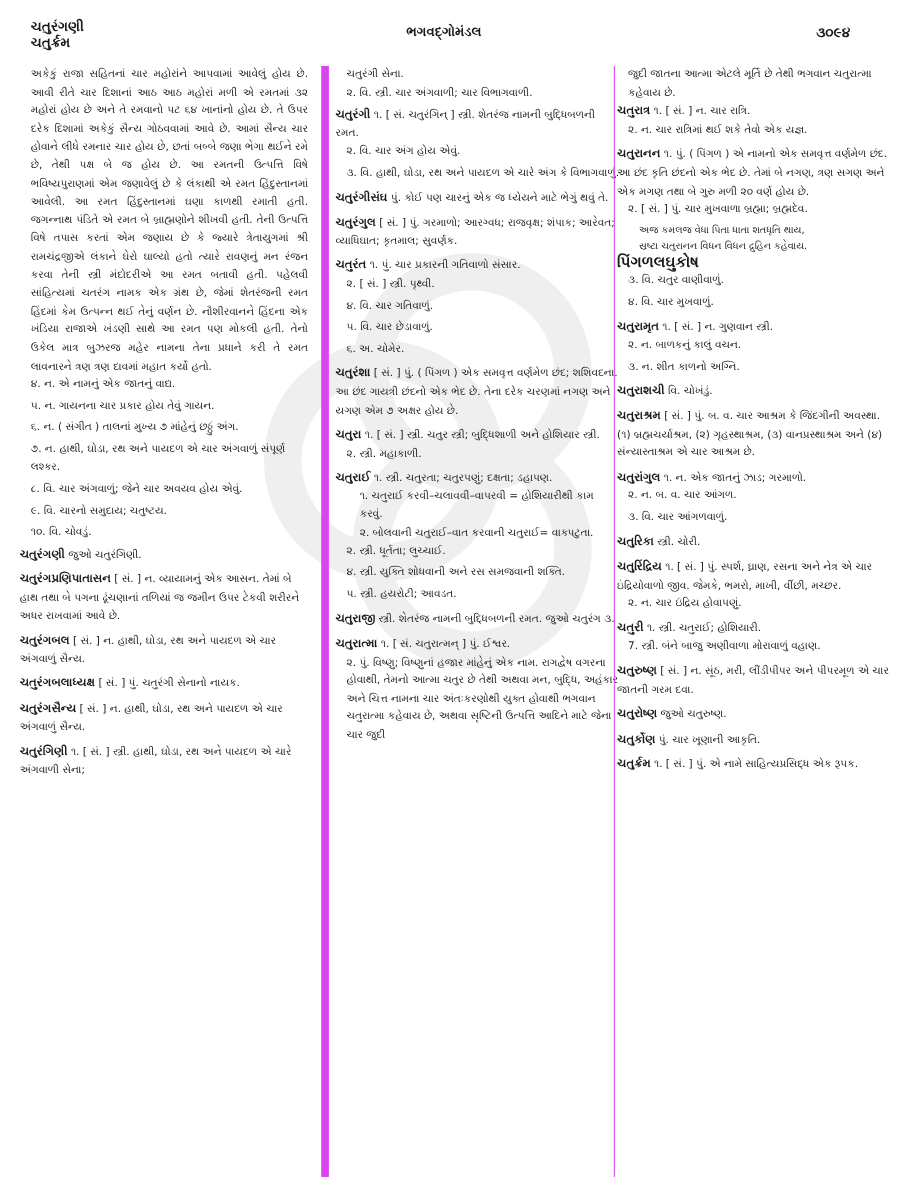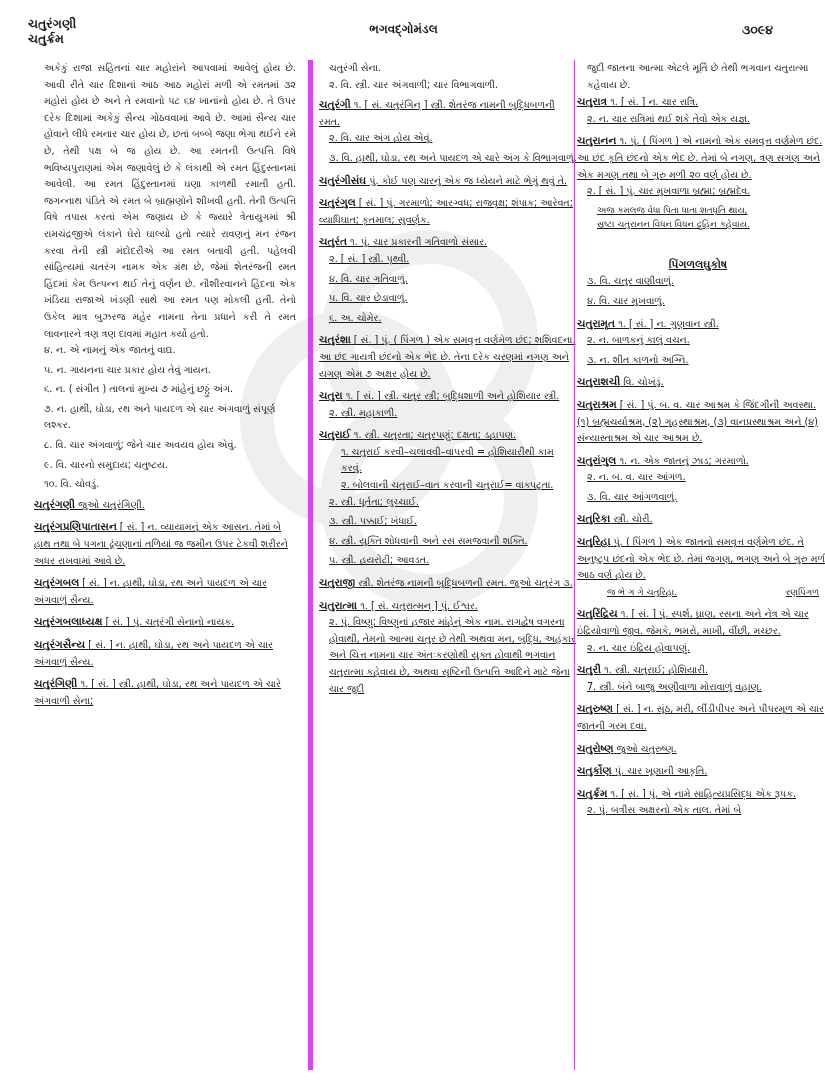--- a/index.html
+++ b/index.html
@@ -4,32 +4,32 @@
 <style>
   html, body { margin: 0; padding: 0; background: #ffffff; }
   body { width: 825px; height: 1084px; position: relative; overflow: hidden;
          font-family: "DejaVu Sans", sans-serif; color: #1a1a1a; }
   .header { position: absolute; top: 16px; left: 0; width: 825px; height: 40px; }
   .hdr-left { position: absolute; left: 28px; top: 0; font-size: 12.5px; font-weight: bold; line-height: 15px; }
   .hdr-center { position: absolute; left: 0; width: 807px; text-align: center; top: 6px; font-size: 12px; font-weight: bold; }
   .hdr-right { position: absolute; right: 52px; top: 6px; font-size: 12.5px; font-weight: bold; }
   .watermark { position: absolute; left: 300px; top: 230px; width: 260px; height: 400px; pointer-events: none; }
   .watermark .ring { position: absolute; border: 34px solid #efefef; border-radius: 50%; }
-  .columns { position: absolute; top: 60px; left: 34px; width: 792px; height: 1010px; }
+  .columns { position: absolute; top: 60px; left: 18px; width: 792px; height: 1010px; }
   .col { position: absolute; top: 0; height: 1010px; font-size: 9.6px; line-height: 16.6px; overflow: hidden; }
   .col1 { left: 0; width: 262px; }
-  .col2 { left: 274px; width: 258px; border-left: 5px solid #d946ef; padding-left: 6px; }
+  .col2 { left: 274px; width: 258px; border-left: 7px solid #d946ef; padding-left: 6px; }
   .col3 { left: 540px; width: 252px; border-left: 1px solid #d946ef; padding-left: 2px; }
-  .entry { margin: 0 0 5px 0; text-indent: 0; text-decoration: underline; }
+  .entry { margin: 0 0 5px 0; text-indent: 0; }
   .hw { font-weight: bold; font-size: 10.6px; }
   .def { padding-left: 10px; }
   .sub { padding-left: 10px; margin: 0 0 3px 0; }
   .para { padding-left: 10px; text-align: justify; }
   .quote { padding-left: 20px; font-size: 8.8px; line-height: 14px; }
-  .src { text-align: center; font-size: 11px; font-weight: bold; padding-right: 10px; margin-top: 26px; }
+  .src { text-align: left; font-size: 14px; font-weight: bold; padding-right: 10px; }
   .verse { padding-left: 30px; font-size: 8.8px; display: flex; justify-content: space-between; padding-right: 10px; }
   .ex { padding-left: 22px; }
 </style>
 </head>
 <body>
 
 <div class="header">
   <div class="hdr-left">
     <div>ચતુરંગણી</div>
     <div>ચતુર્ક્રમ</div>
@@ -116,21 +116,20 @@
       <span class="hw">ચતુરા</span>
       <span>૧. [ સં. ] સ્ત્રી. ચતુર સ્ત્રી; બુદ્ધિશાળી અને હોશિયાર સ્ત્રી.</span>
       <div class="sub">૨. સ્ત્રી. મહાકાળી.</div>
     </div>
     <div class="entry">
       <span class="hw">ચતુરાઈ</span>
       <span>૧. સ્ત્રી. ચતુરતા; ચતુરપણું; દક્ષતા; ડહાપણ.</span>
       <div class="ex">૧. ચતુરાઈ કરવી–ચલાવવી–વાપરવી = હોશિયારીથી કામ કરવું.</div>
       <div class="ex">૨. બોલવાની ચતુરાઈ–વાત કરવાની ચતુરાઈ= વાક્પટુતા.</div>
       <div class="sub">૨. સ્ત્રી. ધૂર્તતા; લુચ્ચાઈ.</div>
-      <div class="sub">૩. સ્ત્રી. પક્કાઈ; ખંધાઈ.</div>
       <div class="sub">૪. સ્ત્રી. યુક્તિ શોધવાની અને રસ સમજવાની શક્તિ.</div>
       <div class="sub">૫. સ્ત્રી. હયરોટી; આવડત.</div>
     </div>
     <div class="entry">
       <span class="hw">ચતુરાજી</span>
       <span>સ્ત્રી. શેતરંજ નામની બુદ્ધિબળની રમત. જુઓ ચતુરંગ ૩.</span>
     </div>
     <div class="entry">
       <span class="hw">ચતુરાત્મા</span>
       <span>૧. [ સં. ચતુરાત્મન્ ] પું. ઈશ્વર.</span>
@@ -174,28 +173,20 @@
       <span class="hw">ચતુરાંગુલ</span>
       <span>૧. ન. એક જાતનું ઝાડ; ગરમાળો.</span>
       <div class="sub">૨. ન. બ. વ. ચાર આંગળ.</div>
       <div class="sub">૩. વિ. ચાર આંગળવાળું.</div>
     </div>
     <div class="entry">
       <span class="hw">ચતુરિકા</span>
       <span>સ્ત્રી. ચોરી.</span>
     </div>
     <div class="entry">
-      <span class="hw">ચતુરિહા</span>
-      <span>પું. ( પિંગળ ) એક જાતનો સમવૃત્ત વર્ણમેળ છંદ. તે અનુષ્ટુપ છંદનો એક ભેદ છે. તેમાં જગણ, ભગણ અને બે ગુરુ મળી આઠ વર્ણ હોય છે.</span>
-      <div class="verse">
-        <span>જ ભે ગ ગે ચતુરિહા.</span>
-        <span>રણપિંગળ</span>
-      </div>
-    </div>
-    <div class="entry">
       <span class="hw">ચતુરિંદ્રિય</span>
       <span>૧. [ સં. ] પું. સ્પર્શ, ઘ્રાણ, રસના અને નેત્ર એ ચાર ઇંદ્રિયોવાળો જીવ. જેમકે, ભમરો, માખી, વીંછી, મચ્છર.</span>
       <div class="sub">૨. ન. ચાર ઇંદ્રિય હોવાપણું.</div>
     </div>
     <div class="entry">
       <span class="hw">ચતુરી</span>
       <span>૧. સ્ત્રી. ચતુરાઈ; હોશિયારી.</span>
       <div class="sub">7. સ્ત્રી. બંને બાજુ અણીવાળા મોરાવાળું વહાણ.</div>
     </div>
     <div class="entry">
@@ -206,16 +197,15 @@
       <span class="hw">ચતુરોષ્ણ</span>
       <span>જુઓ ચતુરુષ્ણ.</span>
     </div>
     <div class="entry">
       <span class="hw">ચતુર્કોણ</span>
       <span>પું. ચાર ખૂણાની આકૃતિ.</span>
     </div>
     <div class="entry">
       <span class="hw">ચતુર્ક્રમ</span>
       <span>૧. [ સં. ] પું. એ નામે સાહિત્યપ્રસિદ્ધ એક રૂપક.</span>
-      <div class="sub">૨. પું. બત્રીસ અક્ષરનો એક તાલ. તેમાં બે</div>
     </div>
   </div>
 </div>
 
 </body></html>

